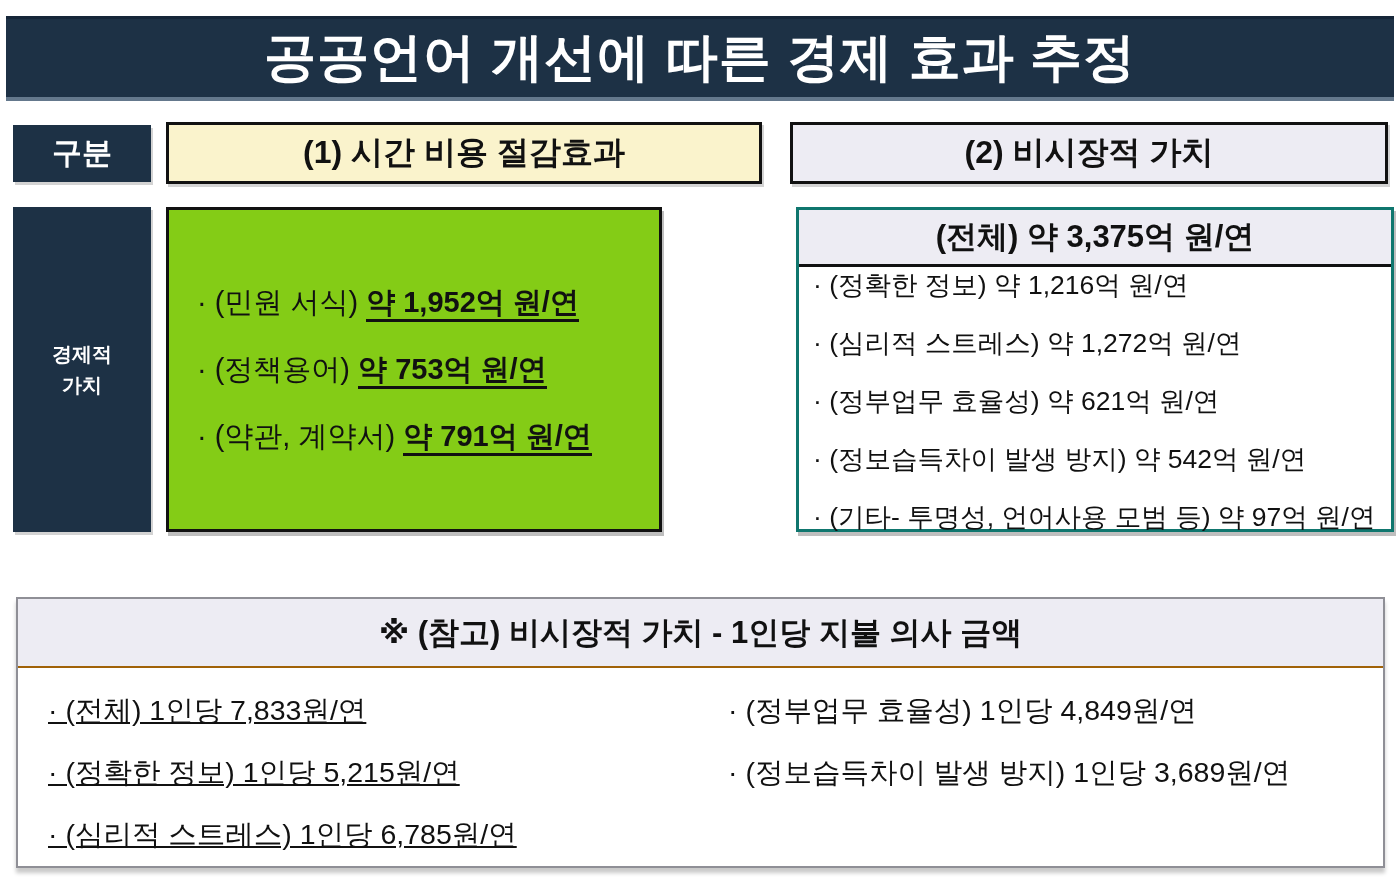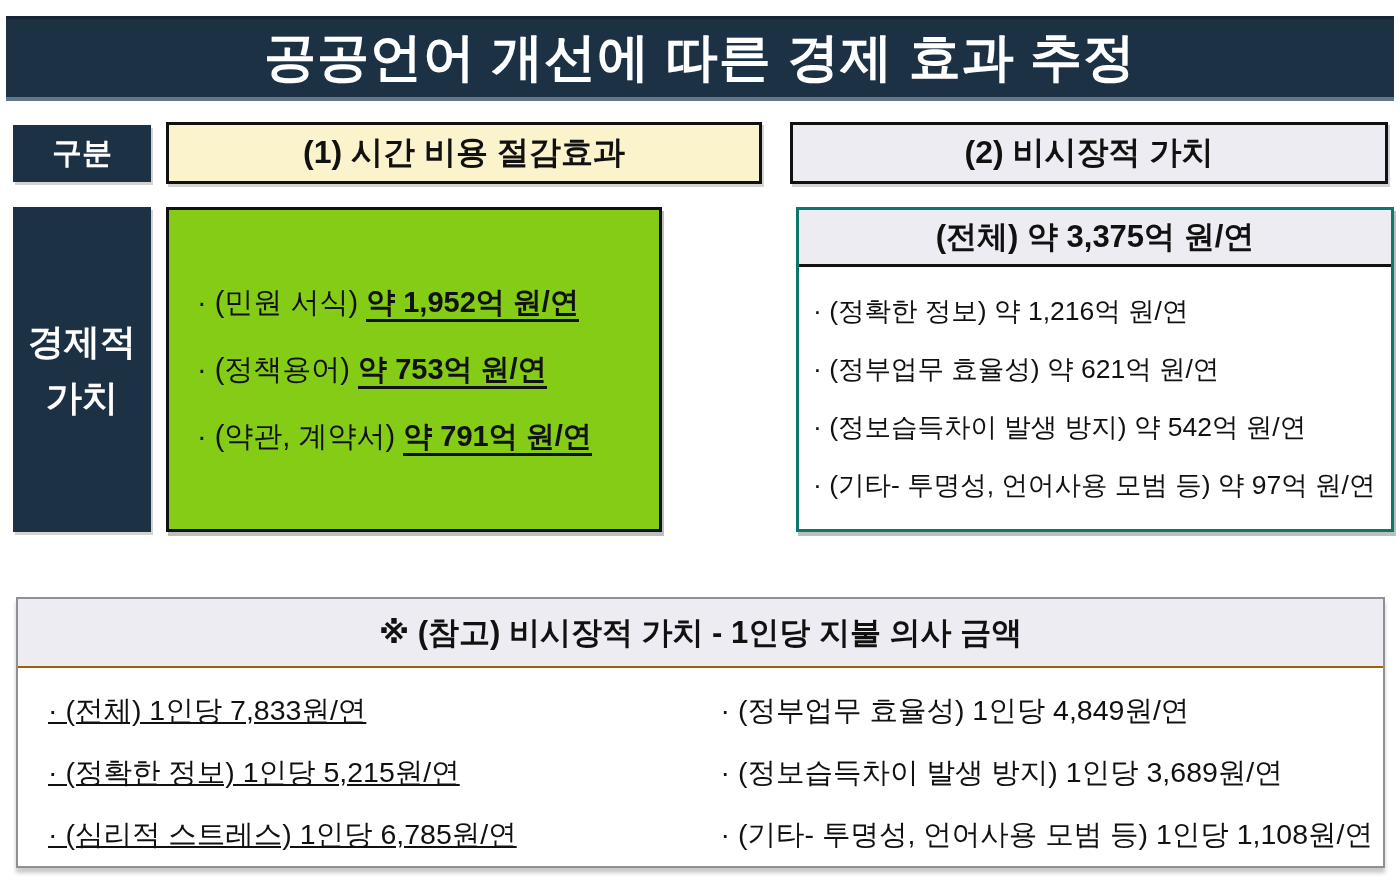--- a/index.html
+++ b/index.html
@@ -56,21 +56,21 @@
   .hdr-box.col2 { left: 790px; width: 598px; background: #edecf3; }
 
   
   .val-label {
     position: absolute;
     left: 13px; top: 207px;
     width: 138px; height: 325px;
     background: #1d3145;
     box-shadow: 2px 3px 0 rgba(130,130,130,0.35);
     display: flex; flex-direction: column; align-items: center; justify-content: center;
-    color: #fff; font-size: 36px; font-weight: bold; line-height: 1.55;
+    color: #fff; font-size: 20px; font-weight: bold; line-height: 1.55;
   }
   .yellow-body {
     position: absolute;
     left: 166px; top: 207px;
     width: 496px; height: 325px;
     background: #84cc16;
     border: 3px solid #111;
     box-shadow: 2px 4px 0 rgba(110,110,110,0.45);
     display: flex; flex-direction: column; justify-content: center;
     gap: 27px;
@@ -172,37 +172,37 @@
       <span>· (약관, 계약서) </span><span class="val">약 791억 원/연</span>
     </div>
   </div>
 
   <div class="right-box">
     <div class="rb-header">
       <span>(전체) 약 3,375억 원/연</span>
     </div>
     <div class="rb-body">
       <div class="line">· (정확한 정보) 약 1,216억 원/연</div>
+      <div class="line">· (심리적 스트레스) 약 1,272억 원/연</div>
       <div class="line">· (정부업무 효율성) 약 621억 원/연</div>
       <div class="line">· (정보습득차이 발생 방지) 약 542억 원/연</div>
       <div class="line">· (기타- 투명성, 언어사용 모범 등) 약 97억 원/연</div>
     </div>
   </div>
 
   <div class="ref-box">
     <div class="ref-header">
       <span>※ (참고) 비시장적 가치 - 1인당 지불 의사 금액</span>
     </div>
     <div class="ref-body">
       <div class="ref-col left">
         <div class="line">· (전체) 1인당 7,833원/연</div>
         <div class="line">· (정확한 정보) 1인당 5,215원/연</div>
         <div class="line">· (심리적 스트레스) 1인당 6,785원/연</div>
       </div>
       <div class="ref-col right">
         <div class="line">· (정부업무 효율성) 1인당 4,849원/연</div>
         <div class="line">· (정보습득차이 발생 방지) 1인당 3,689원/연</div>
-        <div class="line">· (기타- 투명성, 언어사용 모범 등) 1인당 1,108원/연</div>
       </div>
     </div>
   </div>
 
 </div>
 
 </body></html>

